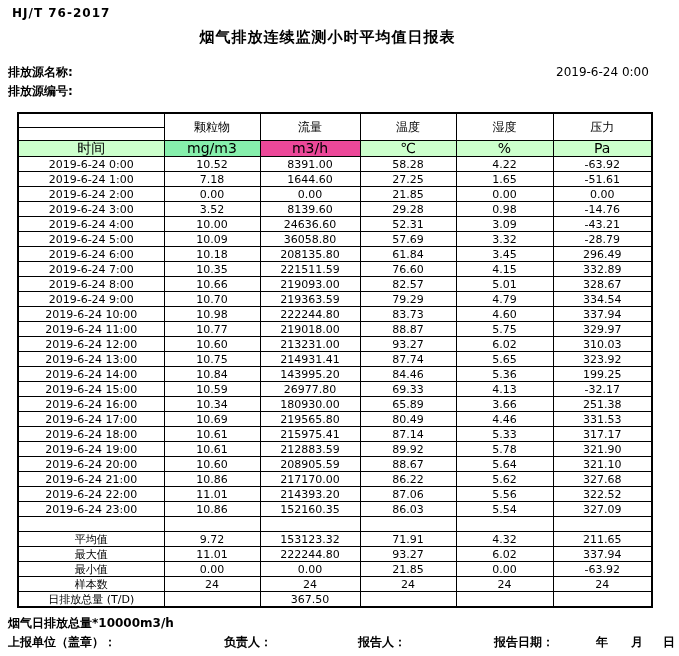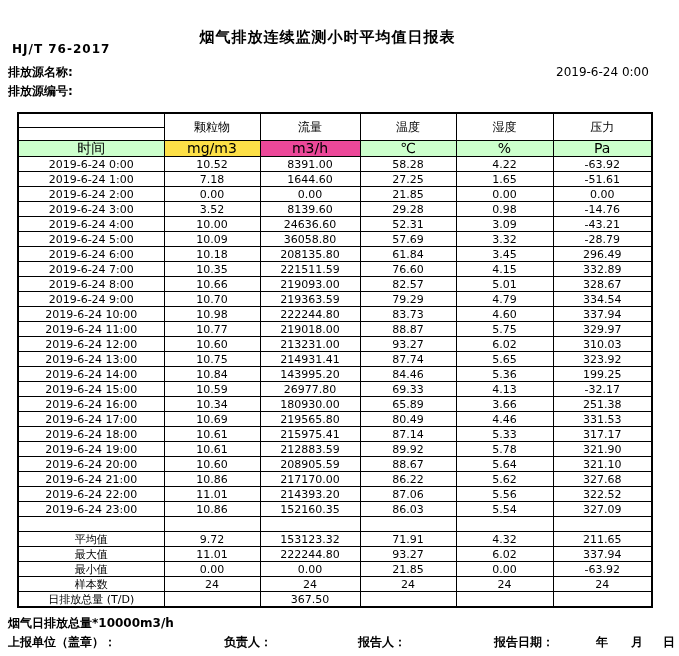--- a/index.html
+++ b/index.html
@@ -3,21 +3,21 @@
 <meta charset="utf-8">
 <style>
   html,body{margin:0;padding:0;}
   body{
     width:679px;height:656px;position:relative;
     background:#ffffff;color:#000;
     font-family:"DejaVu Sans","Liberation Sans",sans-serif;
   }
   .std-no{
     position:absolute;left:12px;top:6px;
-    font-size:12px;font-weight:bold;letter-spacing:1px;margin-top:36px;
+    font-size:12px;font-weight:bold;letter-spacing:1px;
   }
   .title{
     position:absolute;left:0;top:28px;width:575px;
     text-align:center;font-size:15px;font-weight:bold;letter-spacing:1px;margin-left:40px;
   }
   .src-name{position:absolute;left:8px;top:64px;font-size:12px;font-weight:bold;}
   .src-code{position:absolute;left:8px;top:83px;font-size:12px;font-weight:bold;}
   .hdr-date{position:absolute;left:556px;top:65px;font-size:12px;}
 
   table.report{
@@ -65,21 +65,21 @@
       <td class="col-label" rowspan="2">流量</td>
       <td class="col-label" rowspan="2">温度</td>
       <td class="col-label" rowspan="2">湿度</td>
       <td class="col-label" rowspan="2">压力</td>
     </tr>
     <tr class="h2">
       <td></td>
     </tr>
     <tr class="unit-row">
       <td style="background: rgb(204, 255, 204);">时间</td>
-      <td style="background: #fde047;">mg/m3</td>
+      <td style="background: #86efac;">mg/m3</td>
       <td style="background: #ec4899;">m3/h</td>
       <td style="background: rgb(204, 255, 204);">℃</td>
       <td style="background: rgb(204, 255, 204);">%</td>
       <td style="background: rgb(204, 255, 204);">Pa</td>
     </tr>
   </thead>
   <tbody>
       <tr>
         <td>2019-6-24 0:00</td>
         <td>10.52</td>

